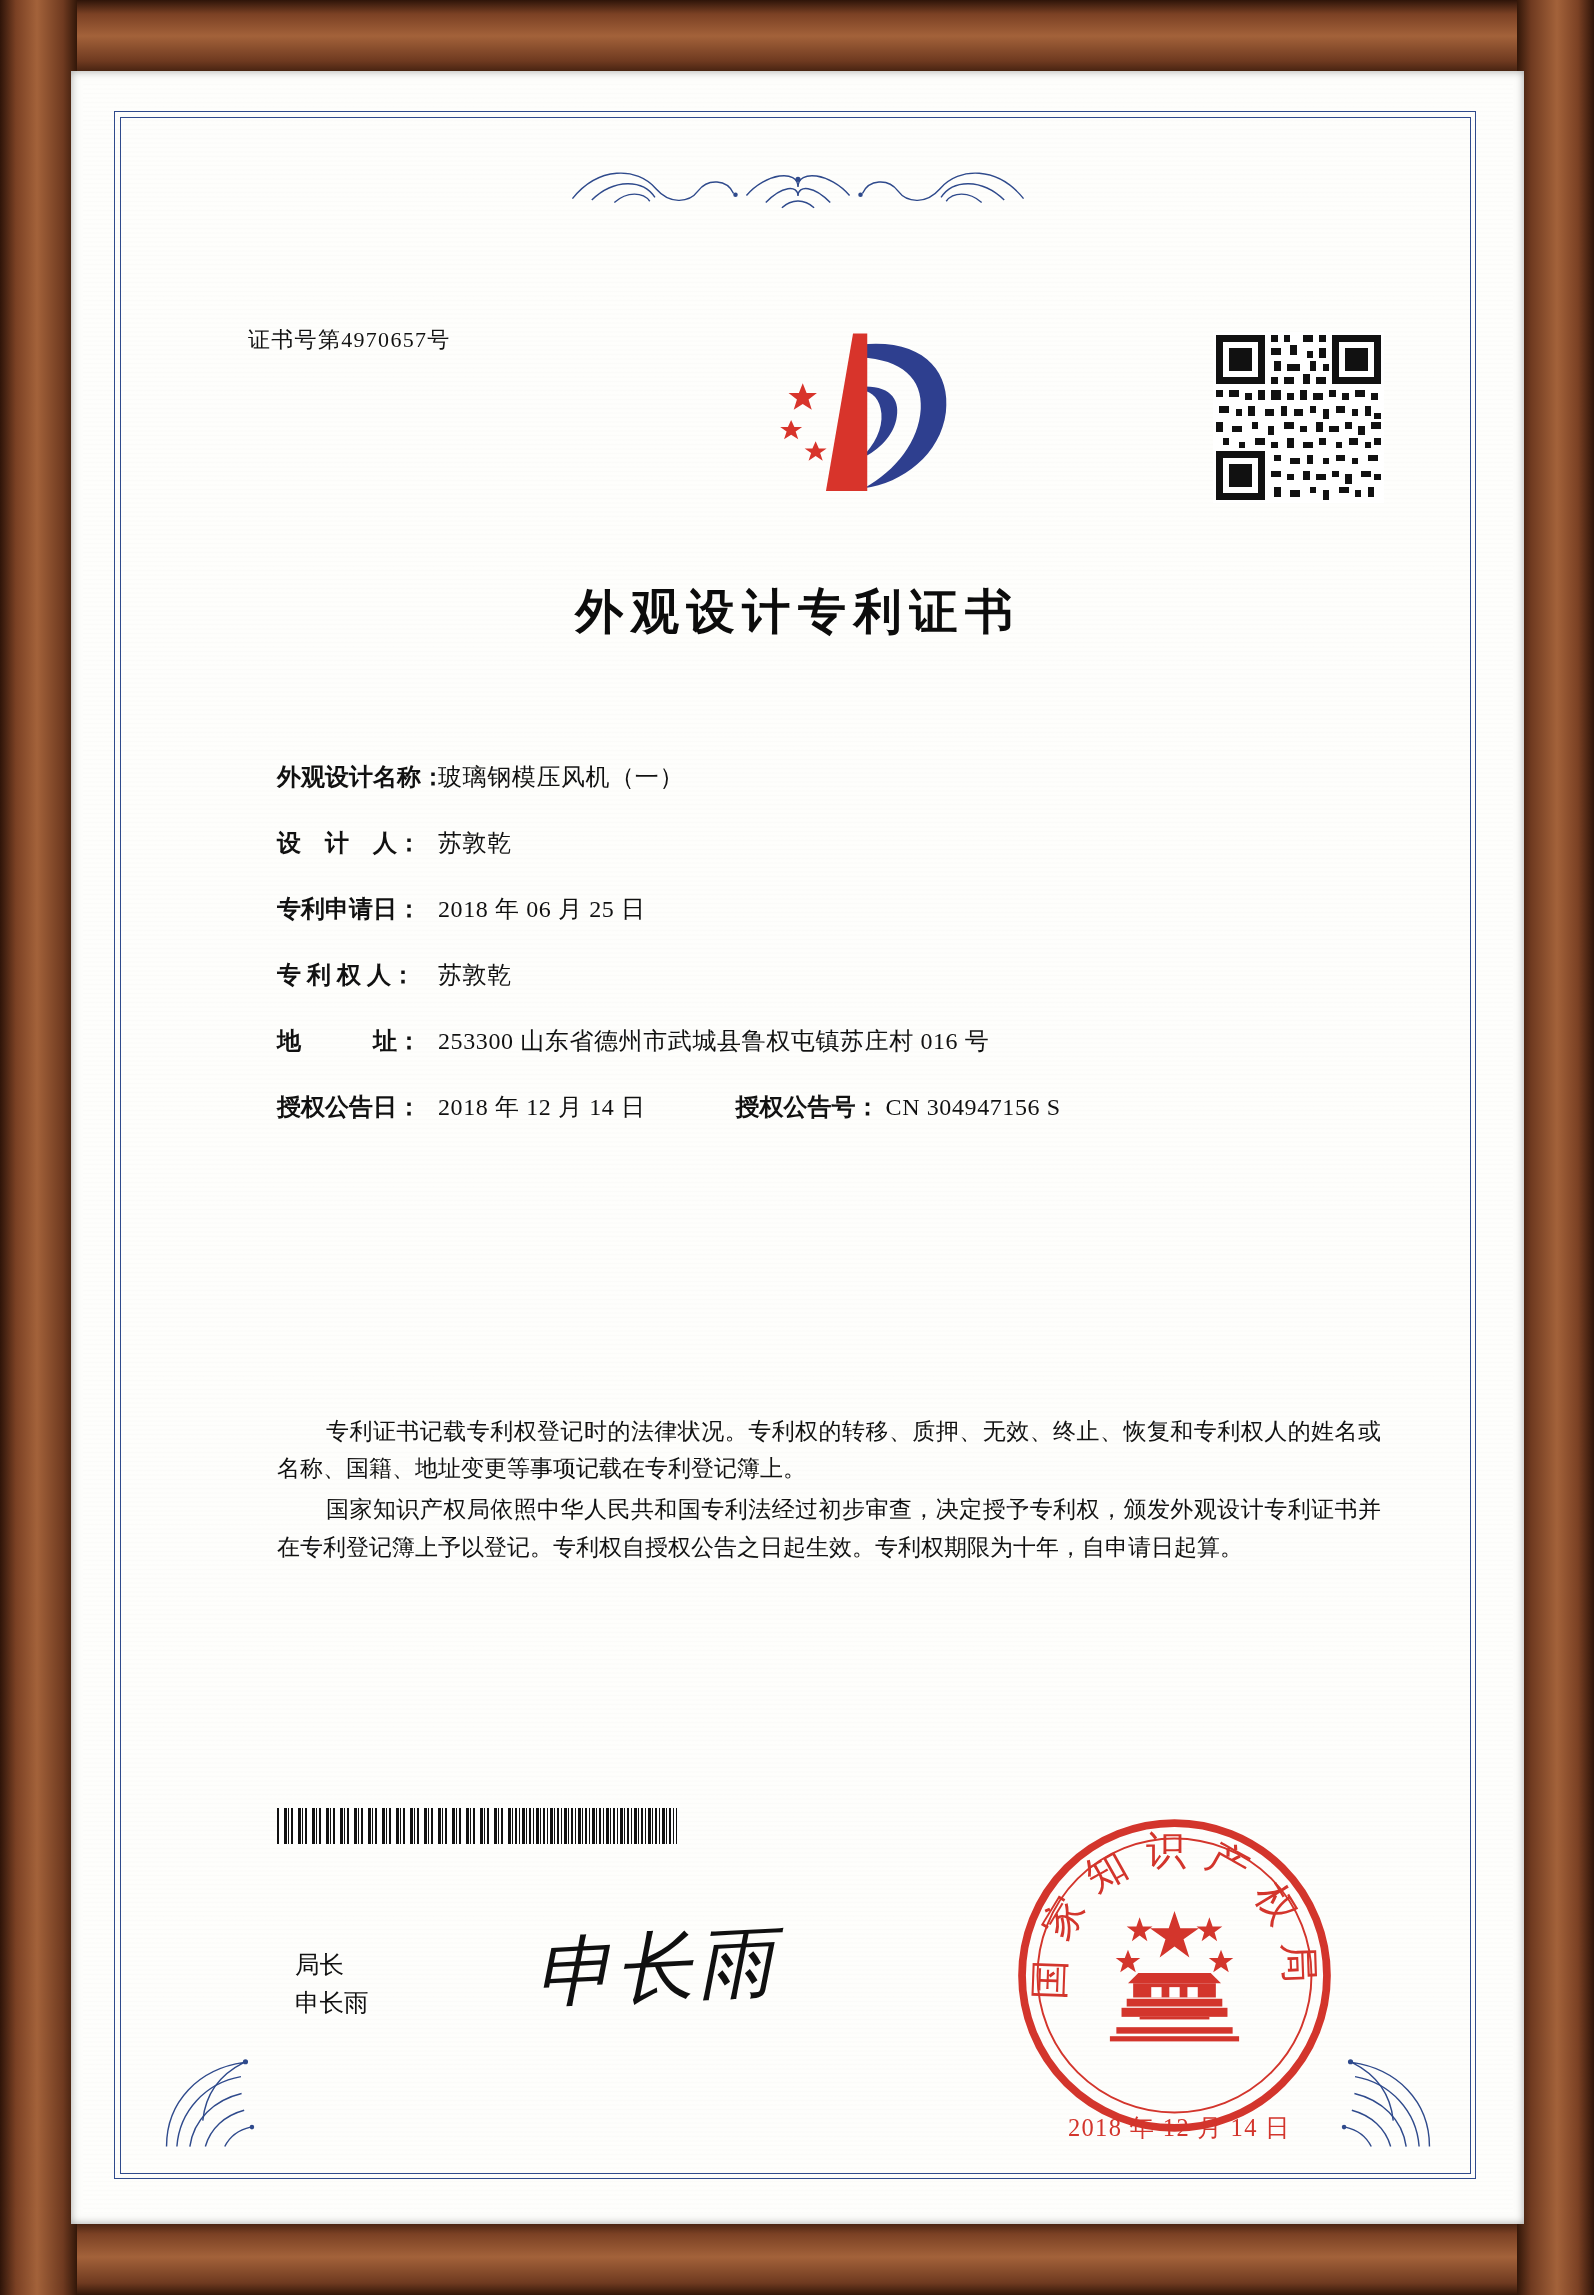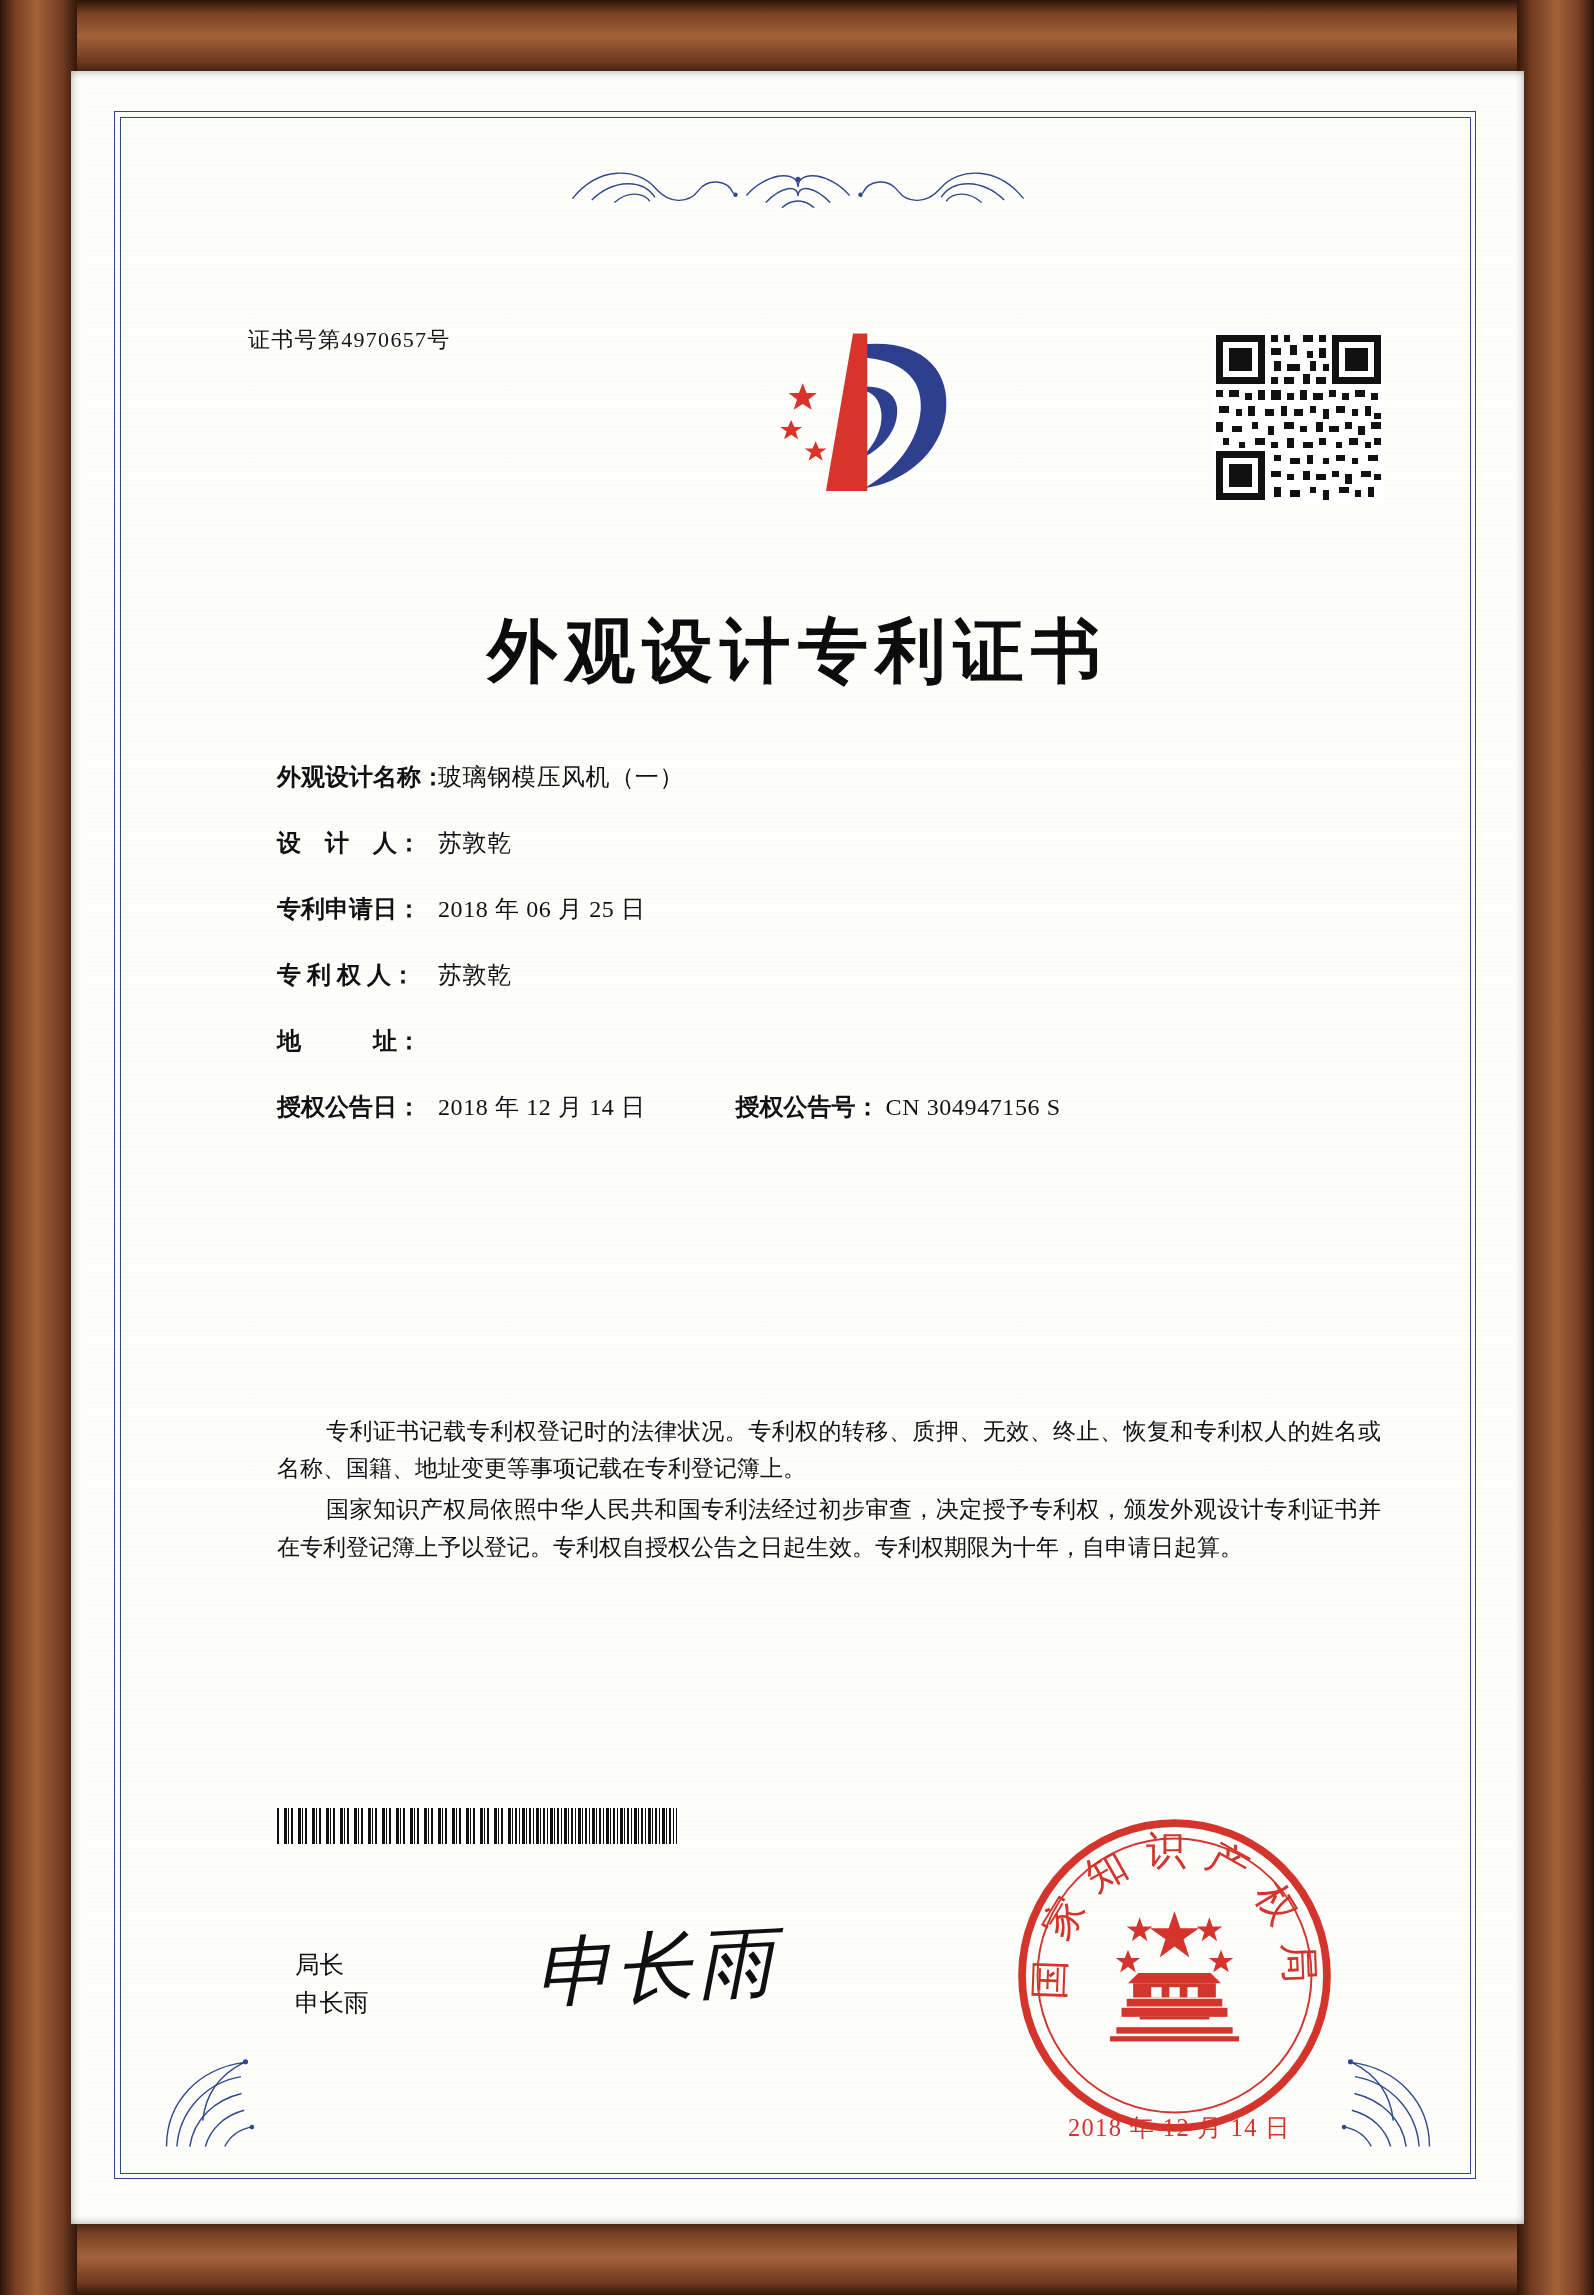--- a/index.html
+++ b/index.html
@@ -123,23 +123,23 @@
   }
   .qr {
     position: absolute;
     right: 129px; top: 249px;
     width: 171px; height: 171px;
   }
 
   .title {
     position: absolute;
     left: 0; right: 0;
-    top: 522px;
+    top: 497px;
     text-align: center;
-    font-size: 70px;
+    font-size: 48px;
     font-weight: bold;
     letter-spacing: 7.7px;
     color: #0c0c0c;
     font-family: "DejaVu Serif", "Liberation Serif", serif;
   }
 
   
   .fields {
     position: absolute;
     left: 194px;
@@ -461,20 +461,21 @@
         <span class="f-value">2018 年 06 月 25 日</span>
       </div>
 
       <div class="field">
         <span class="f-label">专 利 权 人：</span>
         <span class="f-value">苏敦乾</span>
       </div>
 
       <div class="field">
         <span class="f-label">地　　　址：</span>
+        <span class="f-value">253300 山东省德州市武城县鲁权屯镇苏庄村 016 号</span>
       </div>
 
       <div class="row-inline">
         <span class="f-label">授权公告日：</span>
         <span class="f-value">2018 年 12 月 14 日</span>
         <span class="seg2">
           <span class="f-label">授权公告号：</span>
           <span class="f-value">CN 304947156 S</span>
         </span>
       </div>

